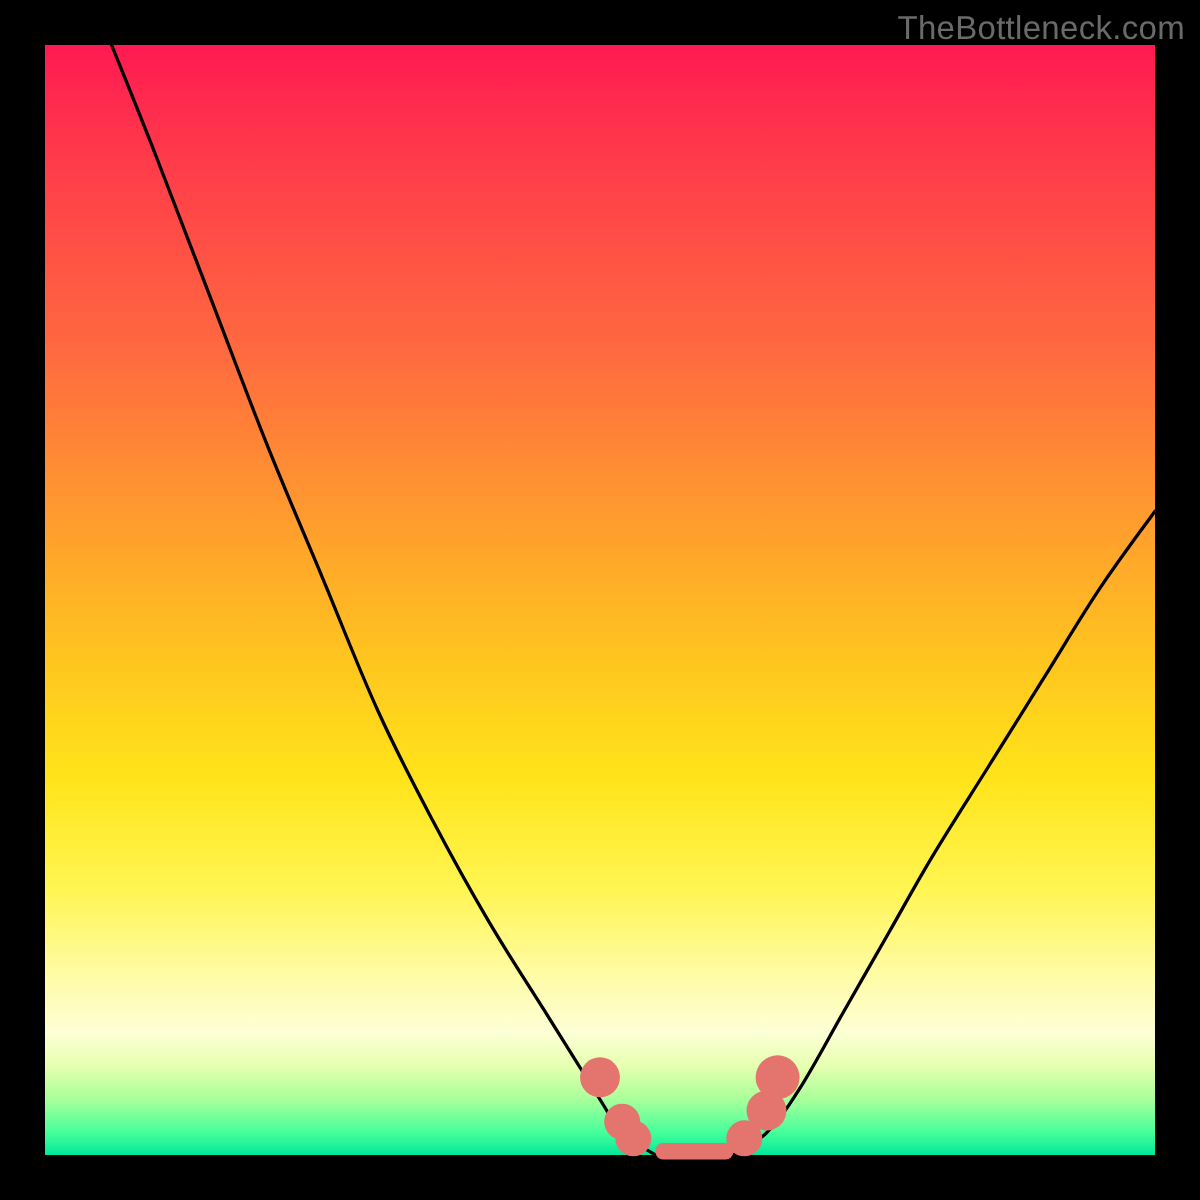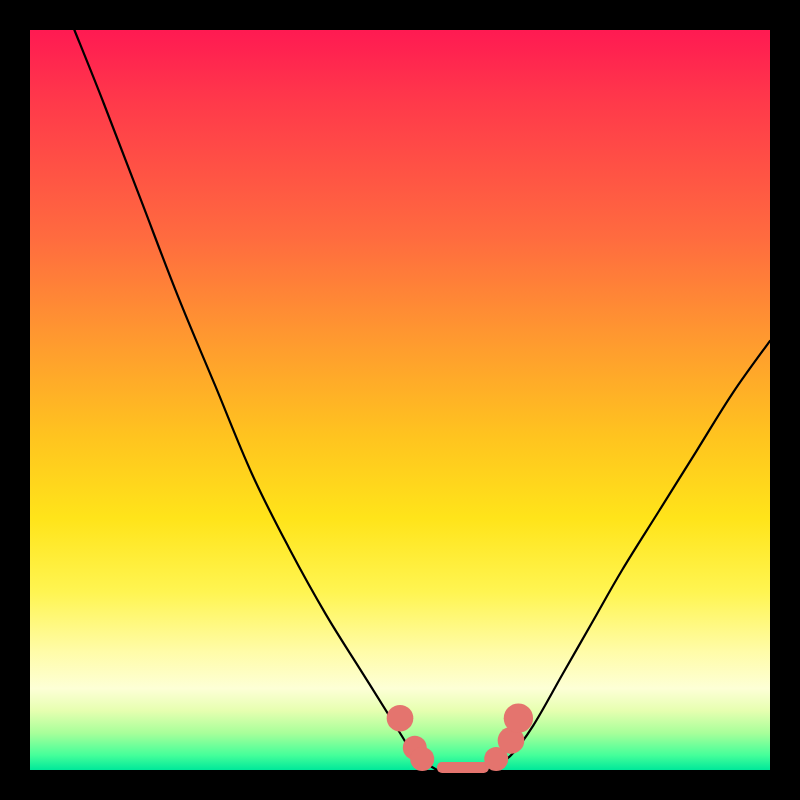--- a/index.html
+++ b/index.html
@@ -91,13 +91,14 @@
           <circle class="marker" cx="370.00" cy="688.20" r="13.32"></circle>
           <circle class="marker" cx="384.80" cy="717.80" r="11.99"></circle>
           <circle class="marker" cx="392.20" cy="728.90" r="11.99"></circle>
           <circle class="marker" cx="466.20" cy="728.90" r="11.99"></circle>
           <circle class="marker" cx="481.00" cy="710.40" r="13.32"></circle>
           <circle class="marker" cx="488.40" cy="688.20" r="14.66"></circle>
         </g>
     </svg>
 
   </div>
+  <div class="watermark">TheBottleneck.com</div>
 </div>
 
 </body></html>

